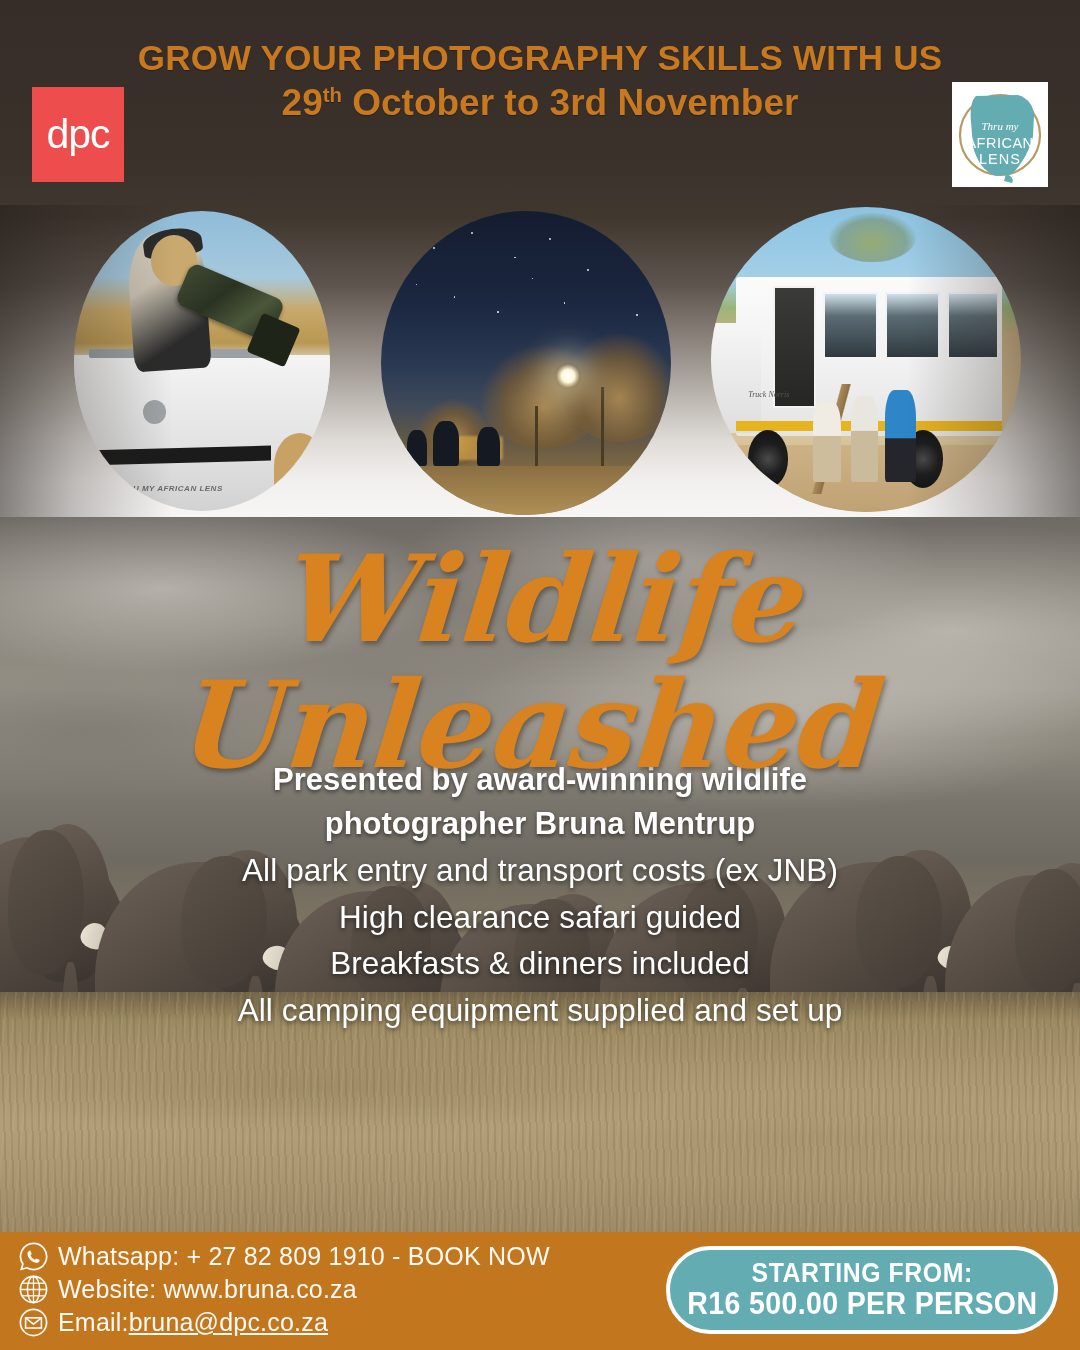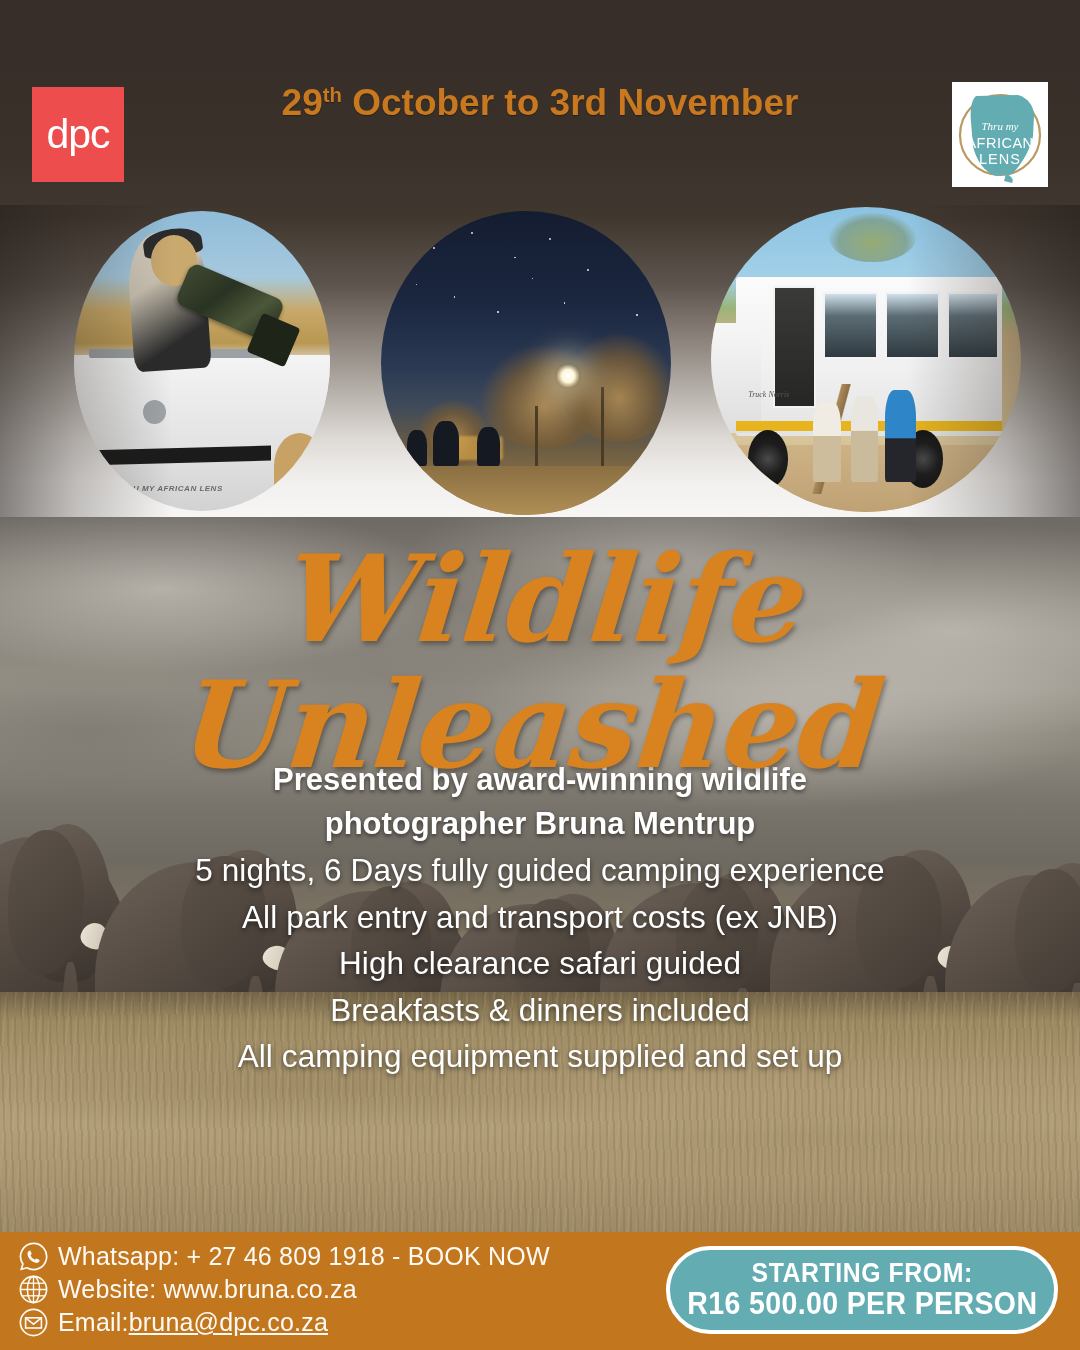--- a/index.html
+++ b/index.html
@@ -330,20 +330,21 @@
     transform:scaleX(.92);
   }
 </style>
 </head>
 <body>
 
 <div class="poster">
 
   <div class="top-section">
 
+    <div class="headline">GROW YOUR PHOTOGRAPHY SKILLS WITH US</div>
 
     <div class="subline">
       <span>29</span><sup>th</sup><span> October to 3rd November</span>
     </div>
 
 
     <div class="dpc-logo">
       <span>dpc</span>
     </div>
 
@@ -512,38 +513,37 @@
   </div>
 
   <div class="script-title">Wildlife Unleashed</div>
 
   <div class="presented">
     <div>Presented by award-winning wildlife</div>
     <div>photographer Bruna Mentrup</div>
   </div>
 
   <div class="bullets">
-    <div>5 nights, 6 Days fully guided camping experience</div>
     <div>All park entry and transport costs (ex JNB)</div>
     <div>High clearance safari guided</div>
     <div>Breakfasts &amp; dinners included</div>
     <div>All camping equipment supplied and set up</div>
   </div>
 
   <div class="footer">
     <div class="contact-list">
 
       <div class="contact-row">
         <span class="ico">
           <svg width="29" height="29" viewBox="0 0 29 29">
             <path d="M14.5 1.4a13.1 13.1 0 1 1-6.6 24.4l-5.6 1.5 1.6-5.4A13.1 13.1 0 0 1 14.5 1.4z" fill="none" stroke="#fdfaf5" stroke-width="1.7"></path>
             <path d="M10.4 8.6c.4-.1.9 0 1.1.5l1 2.2c.2.4.1.8-.2 1.1l-.6.6c-.2.2-.2.5-.1.7a9.5 9.5 0 0 0 3.9 3.9c.2.1.5.1.7-.1l.6-.6c.3-.3.7-.4 1.1-.2l2.2 1c.5.2.6.7.5 1.1-.3 1.2-1.5 2.1-2.8 2.1-4.6 0-9.3-4.7-9.3-9.3 0-1.3.9-2.5 2.1-2.8z" fill="#fdfaf5"></path>
           </svg>
         </span>
-        <span class="lbl">Whatsapp: + 27 46 809 1918 - BOOK NOW</span>
+        <span class="lbl">Whatsapp: + 27 82 809 1910 - BOOK NOW</span>
       </div>
 
       <div class="contact-row">
         <span class="ico">
           <svg width="29" height="29" viewBox="0 0 29 29">
             <circle cx="14.5" cy="14.5" r="13.1" fill="none" stroke="#fdfaf5" stroke-width="1.7"></circle>
             <ellipse cx="14.5" cy="14.5" rx="6.1" ry="13.1" fill="none" stroke="#fdfaf5" stroke-width="1.5"></ellipse>
             <line x1="1.4" y1="14.5" x2="27.6" y2="14.5" stroke="#fdfaf5" stroke-width="1.5"></line>
             <line x1="3.6" y1="8.2" x2="25.4" y2="8.2" stroke="#fdfaf5" stroke-width="1.3"></line>
             <line x1="3.6" y1="20.8" x2="25.4" y2="20.8" stroke="#fdfaf5" stroke-width="1.3"></line>

